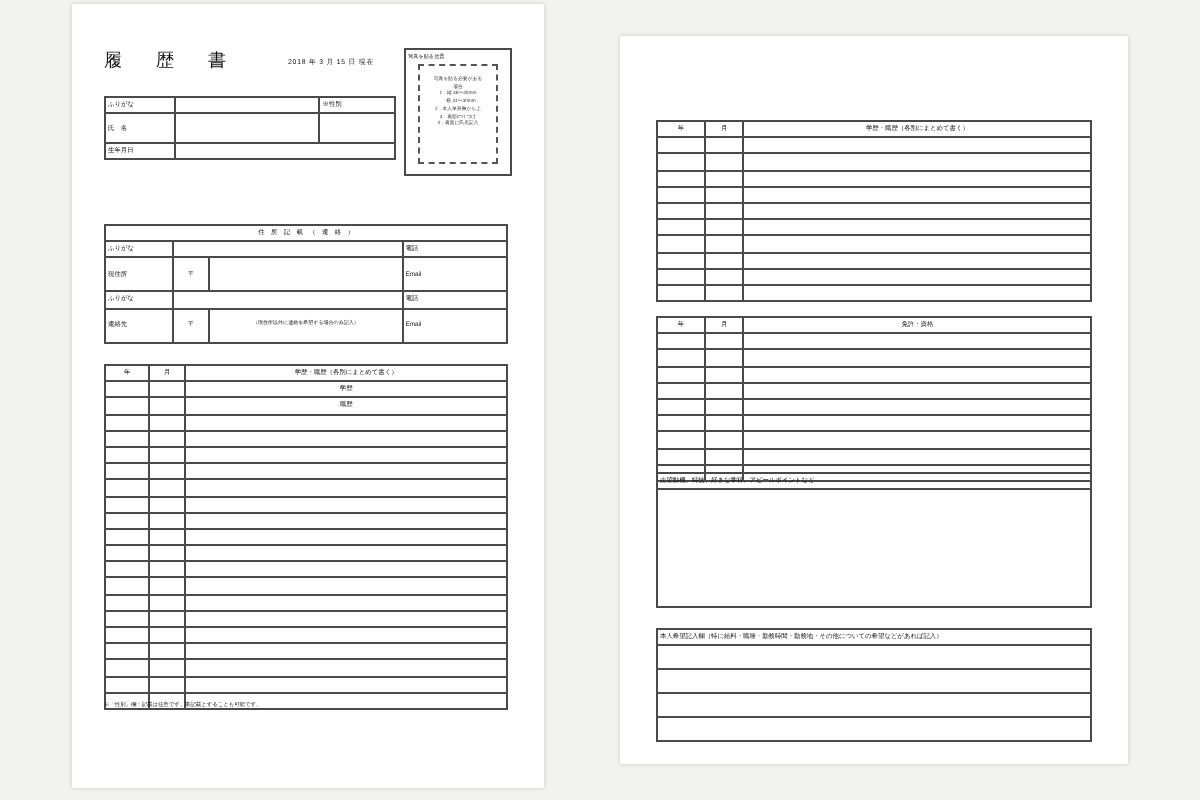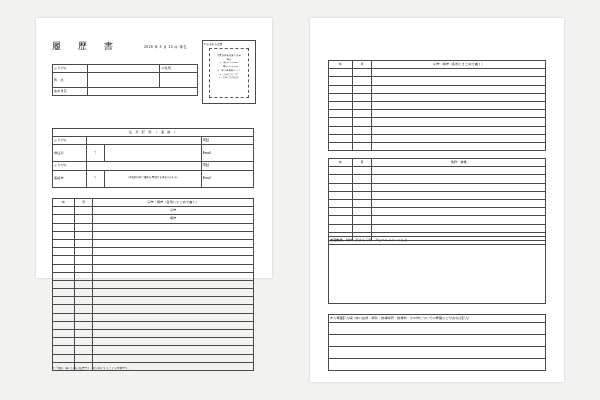--- a/index.html
+++ b/index.html
@@ -15,21 +15,21 @@
     position: relative;
     width: 600px;
     height: 400px;
     background: #f2f2f0;
   }
   .page {
     position: absolute;
     background: #ffffff;
     box-shadow: 0 0 2px rgba(0,0,0,0.18);
   }
-  #page-left  { left: 36px;  top: 18px; width: 236px; height: 260px; }
+  #page-left  { left: 36px;  top: 2px; width: 236px; height: 392px; }
   #page-right { left: 310px; top: 18px; width: 254px; height: 364px; }
 
   .sheet {
     position: absolute;
     inset: 0;
   }
 
   
   table.grid {
     border-collapse: collapse;

